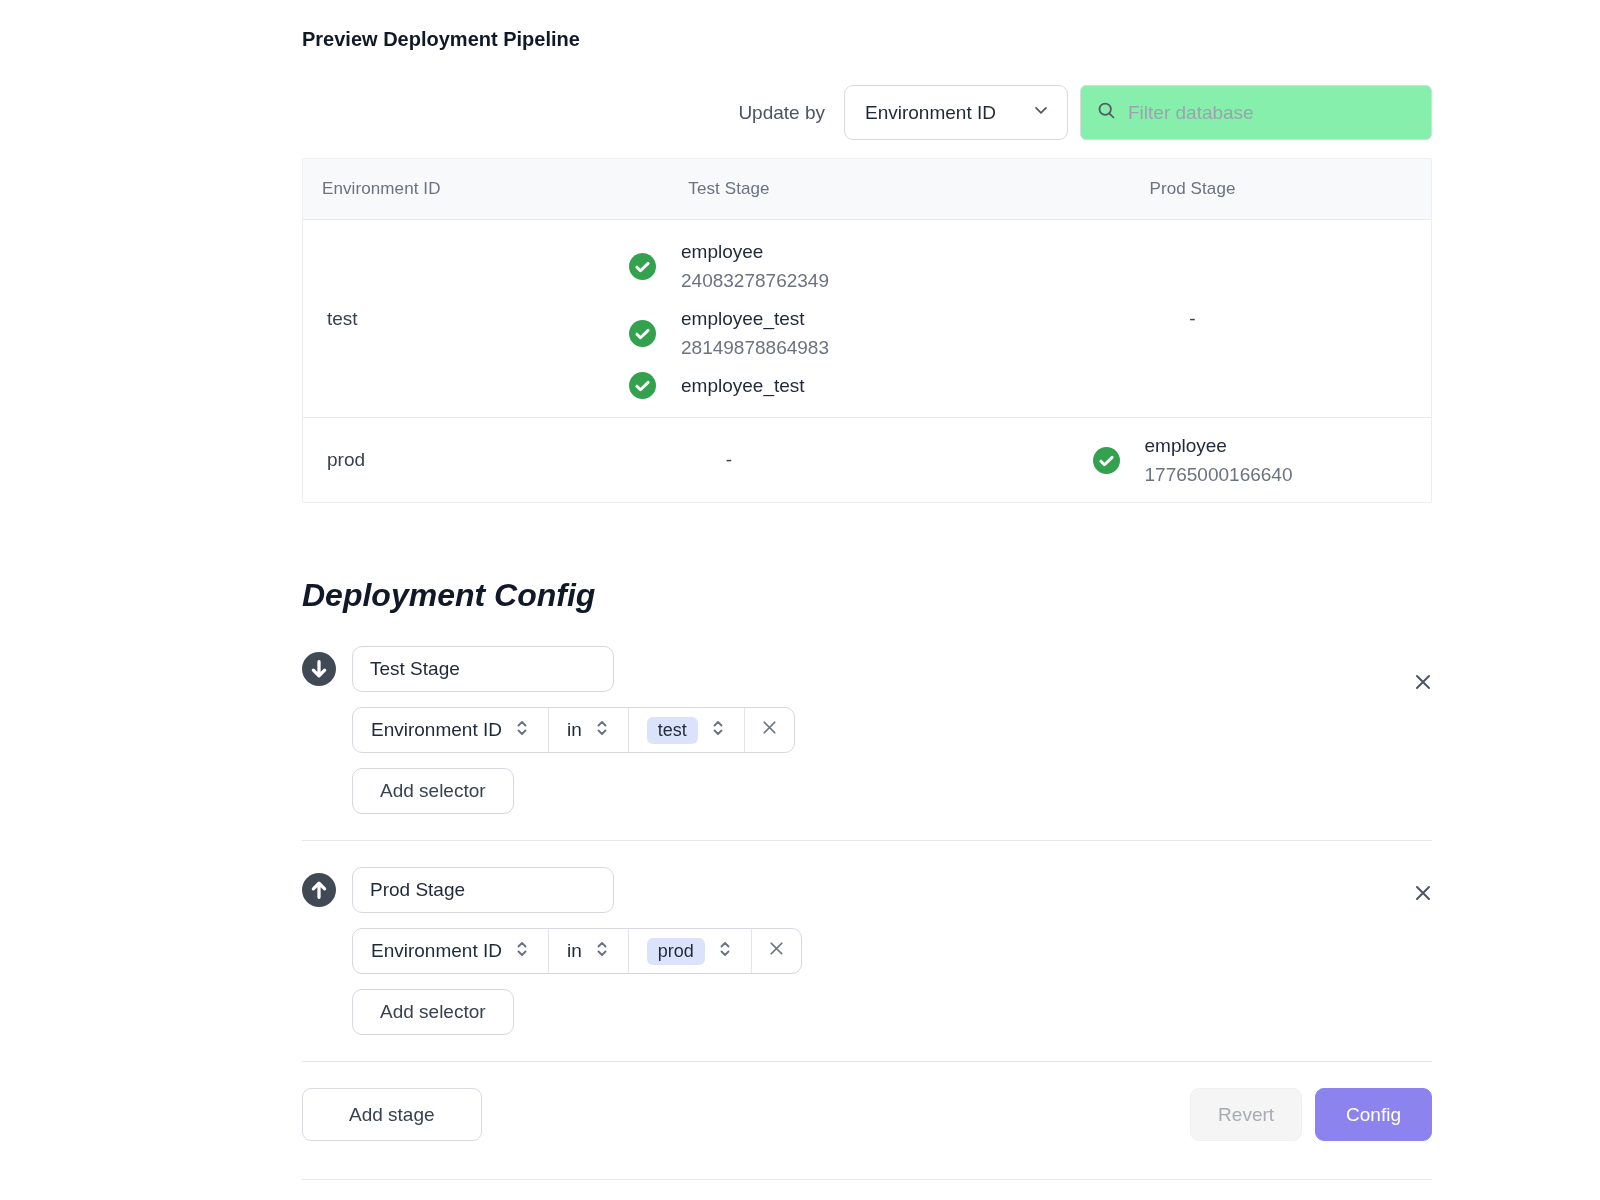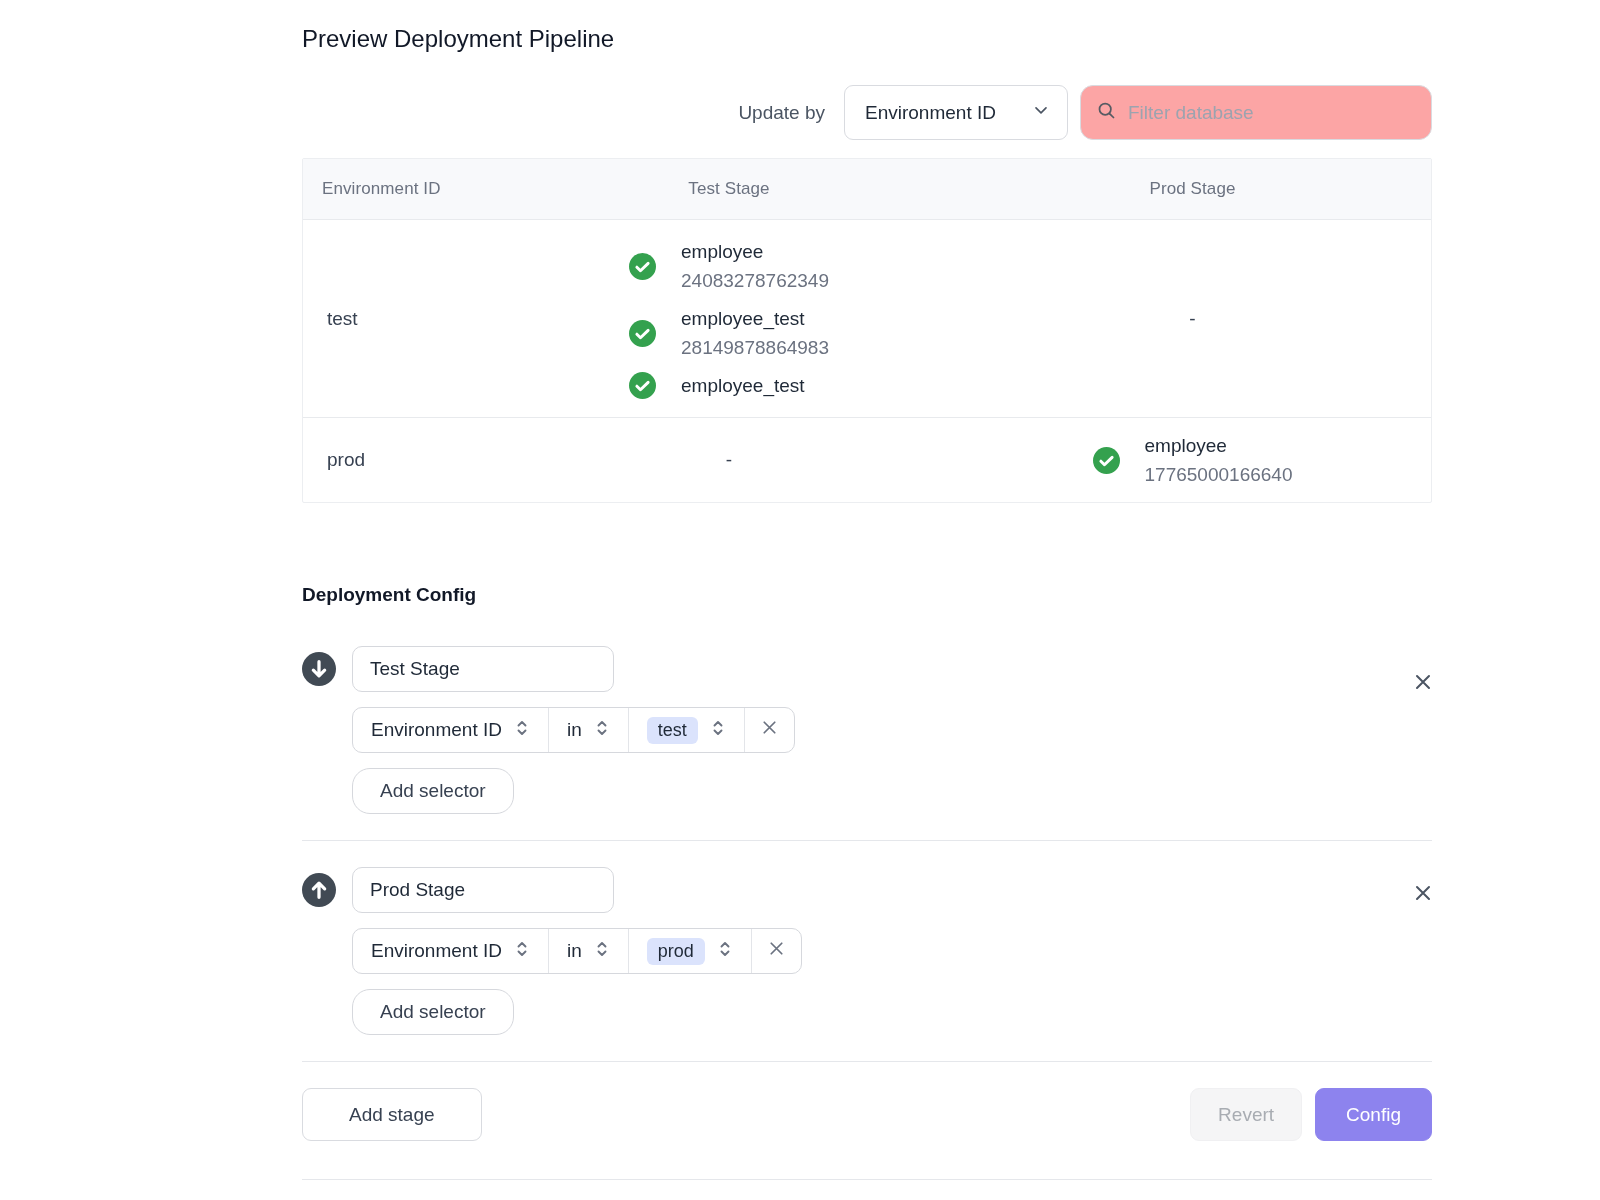--- a/index.html
+++ b/index.html
@@ -1,30 +1,30 @@
 <!DOCTYPE html>
 <html><head>
 <meta charset="utf-8">
 <style>
   * { box-sizing: border-box; margin: 0; padding: 0; }
   html, body { width: 1600px; height: 1200px; background: #ffffff;
     font-family: "Liberation Sans", "DejaVu Sans", sans-serif; color: #1f2937; }
   .content { position: relative; margin-left: 302px; width: 1130px; }
 
   
-  .page-title { padding-top: 24px; font-size: 24px; font-weight: 400; color: #111827; line-height: 30px; }
+  .page-title { padding-top: 24px; font-size: 20px; font-weight: 700; color: #111827; line-height: 30px; }
 
   
   .controls-row { margin-top: 31px; height: 55px; display: flex; align-items: center; justify-content: flex-end; }
   .group-by-label { font-size: 19px; color: #4b5563; margin-right: 19px; }
   .dropdown { width: 224px; height: 55px; background: #fff; border: 1px solid #d9dbe0; border-radius: 9px;
     display: flex; align-items: center; justify-content: space-between; padding: 0 16px 0 20px;
     font-size: 19px; color: #1f2937; cursor: pointer; font-family: inherit; }
-  .filter-box { width: 352px; height: 55px; margin-left: 12px; background: #fca5a5; border: 1px solid #d9dbe0;
-    border-radius: 13px; display: flex; align-items: center; padding: 0 15px; gap: 11px; }
+  .filter-box { width: 352px; height: 55px; margin-left: 12px; background: #86efac; border: 1px solid #d9dbe0;
+    border-radius: 6px; display: flex; align-items: center; padding: 0 15px; gap: 11px; }
   .filter-box input { border: none; outline: none; flex: 1; font-size: 19px; font-family: inherit; color: #1f2937; background: transparent; }
   .filter-box input::placeholder { color: #9ca3af; }
 
   
   .ptable { margin-top: 18px; border: 1px solid #eceef1; border-radius: 2px; }
   .trow, .thead { display: grid; grid-template-columns: 201px 450px 1fr; }
   .thead { background: #f8f9fb; height: 60px; }
   .th { display: flex; align-items: center; font-size: 17px; font-weight: 500; color: #6b7280; letter-spacing: .1px; }
   .th.first { padding-left: 19px; }
   .th.center, .td.center { justify-content: center; text-align: center; }
@@ -36,39 +36,39 @@
   .row-prod { min-height: 85px; }
   .db-stack { display: flex; flex-direction: column; align-items: flex-start; gap: 9px; padding: 17px 0; }
   .db-item { display: flex; align-items: center; gap: 25px; }
   .db-lines { display: flex; flex-direction: column; text-align: left; }
   .db-name { font-size: 19px; color: #1f2937; line-height: 29px; }
   .db-ver { font-size: 19px; color: #6b7280; line-height: 29px; }
   .db-ver:empty { display: none; }
   .check-icon { width: 27px; height: 27px; flex: 0 0 27px; }
 
   
-  .config-title { margin-top: 77px; font-size: 19px; font-weight: 700; color: #111827; line-height: 30px; }
+  .config-title { margin-top: 77px; font-size: 32px; font-weight: 700; color: #111827; line-height: 30px; font-style: italic; }
   .stage { position: relative; }
   .stage-head { margin-top: 36px; display: flex; align-items: center; gap: 16px; }
   .stage-head.second { margin-top: 26px; }
   .dir-icon { width: 34px; height: 34px; flex: 0 0 34px; }
   .stage-name-input { width: 262px; height: 46px; border: 1px solid #d6d8dd; border-radius: 10px;
     padding: 0 17px; font-size: 19px; color: #1f2937; font-family: inherit; outline: none; background: #fff; }
   .close-x { position: absolute; right: -6px; top: -4px; width: 30px; height: 30px; background: none; border: none;
     cursor: pointer; display: flex; align-items: center; justify-content: center; }
   .selector-row { margin: 15px 0 0 50px; display: inline-flex; align-items: stretch; height: 46px;
     border: 1px solid #d6d8dd; border-radius: 10px; background: #fff; overflow: hidden; }
   .seg { display: flex; align-items: center; gap: 12px; padding: 0 18px; border-right: 1px solid #e3e5e9;
     font-size: 19px; color: #1f2937; }
   .seg:last-child { border-right: none; }
   .seg-x { width: 49px; justify-content: center; padding: 0; background: none; border-top: none; border-bottom: none;
     border-left: none; cursor: pointer; }
   .tag { background: #dbe3fc; border-radius: 6px; padding: 3px 11px; font-size: 18px; color: #1f2937; }
   .add-selector { margin: 15px 0 0 50px; height: 46px; padding: 0 27px; background: #fff; border: 1px solid #d6d8dd;
-    border-radius: 18px; font-size: 19px; color: #374151; font-family: inherit; cursor: pointer; }
+    border-radius: 10px; font-size: 19px; color: #374151; font-family: inherit; cursor: pointer; }
   .divider { border: none; border-top: 1px solid #e5e7eb; margin-top: 26px; }
 
   
   .footer-row { margin-top: 26px; display: flex; align-items: center; }
   .btn { height: 53px; border-radius: 9px; font-size: 19px; font-family: inherit; cursor: pointer; }
   .btn-add-stage { padding: 0 46px; background: #fff; border: 1px solid #d9dbe0; color: #374151; }
   .spacer { flex: 1; }
   .btn-revert { padding: 0 27px; background: #f5f5f6; border: 1px solid #f0f0f2; color: #a8acb2; margin-right: 13px; cursor: default; }
   .btn-update { padding: 0 30px; background: #8d83ee; border: 1px solid #8d83ee; color: #ffffff; font-weight: 500; }
   .end-divider { border: none; border-top: 1px solid #e5e7eb; margin-top: 38px; }

